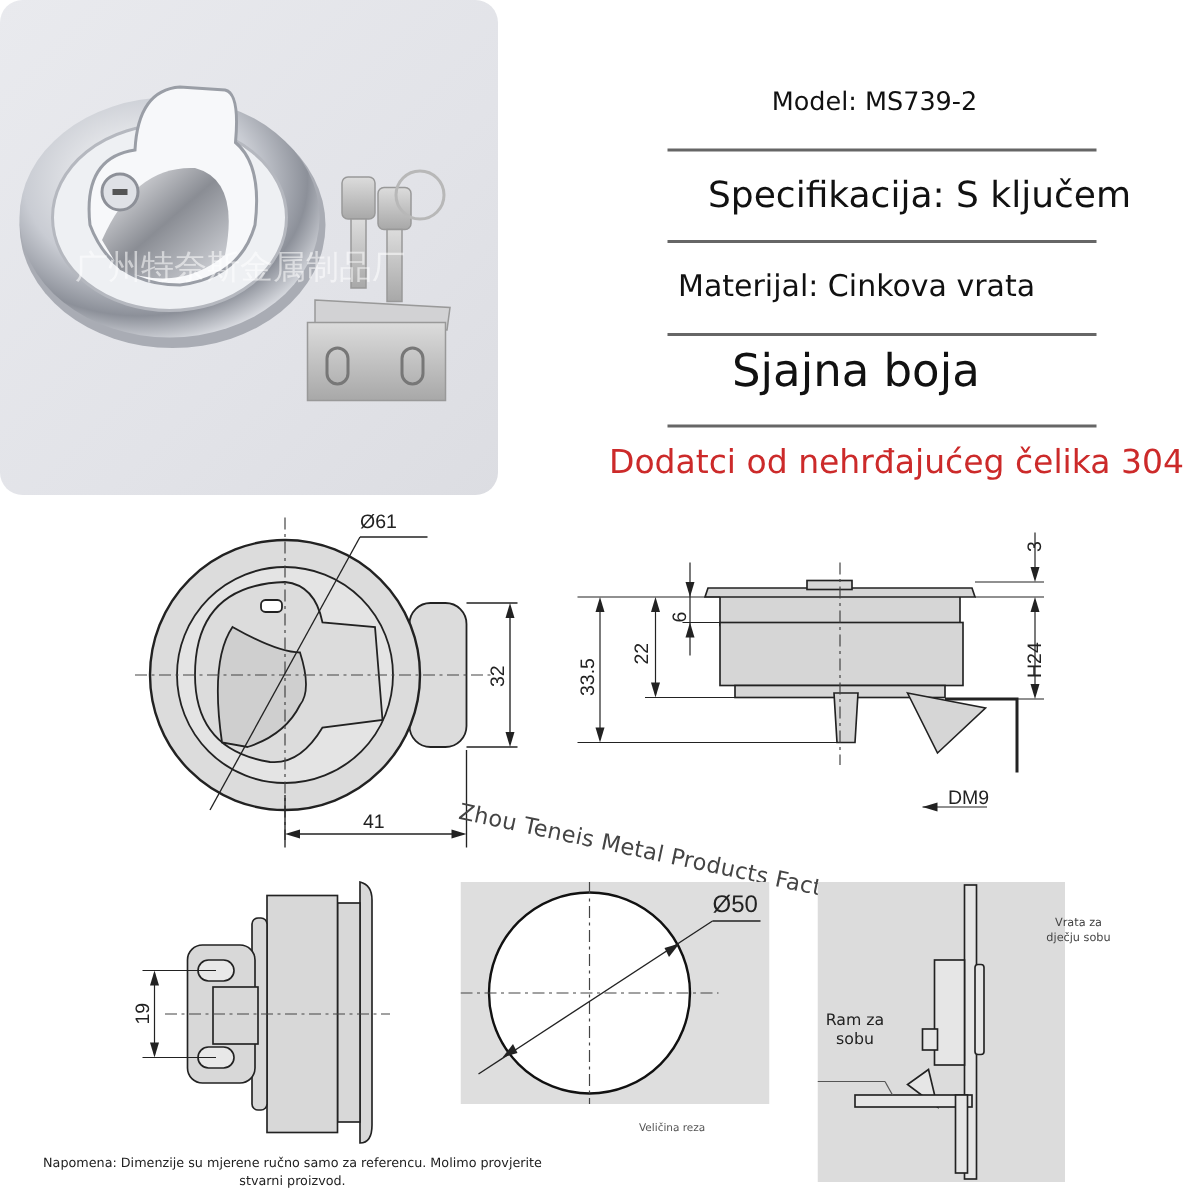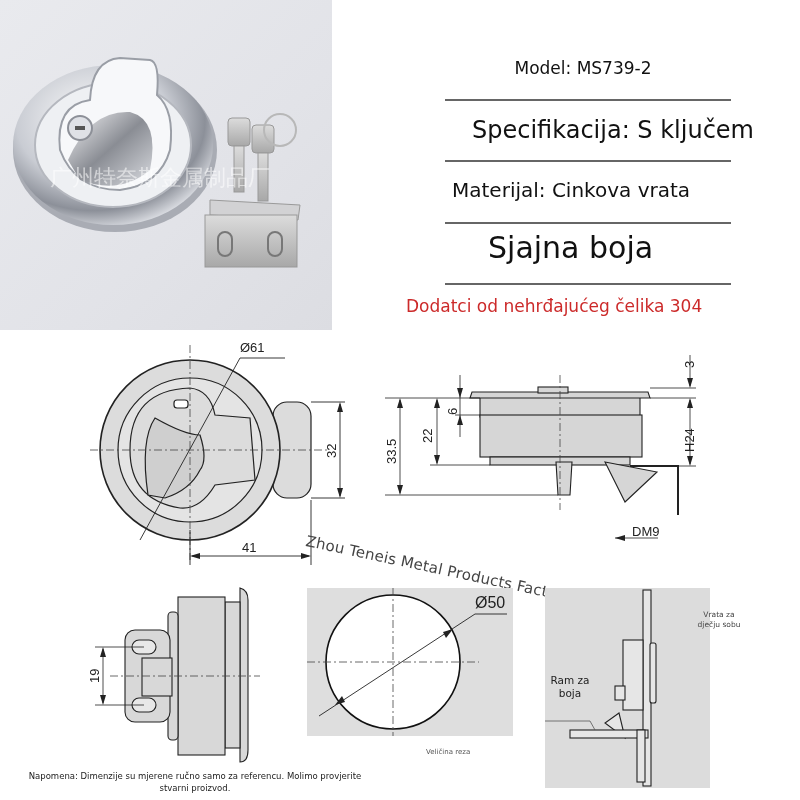--- a/index.html
+++ b/index.html
@@ -1,28 +1,28 @@
 <!DOCTYPE html>
 <html><head>
 <meta charset="utf-8">
 <style>
   * { box-sizing: border-box; margin: 0; padding: 0; }
   html, body { width: 800px; height: 800px; background: #ffffff; overflow: hidden; }
   body { position: relative; font-family: "DejaVu Sans", sans-serif; color: #111; }
 
   .photo { position: absolute; left: 0; top: 0; width: 332px; height: 330px;
-           background: linear-gradient(135deg, #e9eaee 0%, #e2e3e8 60%, #dcdde2 100%); }
+           background: linear-gradient(135deg, #e9eaee 0%, #e2e3e8 60%, #dcdde2 100%); border-radius: 15px; }
 
   .spec { position: absolute; left: 445px; width: 286px; text-align: center; color: #111; }
   .spec-line { position: absolute; left: 445px; width: 286px; height: 2px; background: #666; }
   .spec-model { top: 58px; font-size: 17px; left: 440px; }
   .spec-spec { top: 116px; font-size: 24px; left: 472px; width: 290px; text-align: left; }
   .spec-mat { top: 178px; font-size: 20px; left: 452px; text-align: left; width: 300px; }
   .spec-finish { top: 230px; font-size: 30px; left: 488px; text-align: left; width: 260px; }
-  .spec-red { position: absolute; top: 296px; left: 406px; font-size: 17px; color: #cc2a2a; white-space: nowrap; }
+  .spec-red { position: absolute; top: 296px; left: 406px; font-size: 22px; color: #cc2a2a; white-space: nowrap; }
 
   .drawing { position: absolute; }
   .dim { font-family: "Liberation Sans", sans-serif; font-size: 13px; fill: #222; }
   .note { position: absolute; top: 770px; left: 20px; width: 350px; text-align: center;
           font-size: 8.5px; color: #222; line-height: 12px; }
   .watermark { position: absolute; left: 308px; top: 532px; font-size: 15px; color: #444;
                transform: rotate(12deg); transform-origin: left top; white-space: nowrap;
                font-family: "DejaVu Sans", sans-serif; letter-spacing: 0.2px; }
   .cut-caption { position: absolute; left: 390px; top: 748px; font-size: 7px; color: #555; margin-left: 36px; }
   .inst-label { position: absolute; font-size: 10.5px; color: #222; text-align: center; line-height: 13px; }
@@ -222,15 +222,15 @@
     <path d="M74 125 L60 135 L80 150 Z"></path>
     <rect x="25" y="142" width="78" height="8"></rect>
     <rect x="92" y="142" width="8" height="52"></rect>
   </g>
   <g stroke="#555" stroke-width="0.8">
     <line x1="0" y1="133" x2="45" y2="133"></line>
     <line x1="45" y1="133" x2="50" y2="142"></line>
   </g>
 </svg>
 <div class="inst-label inst-small" style="left:654px;top:610px;width:56px;margin-left:37px;">Vrata za dječju sobu</div>
-<div class="inst-label" style="left:547px;top:674px;width:46px;">Ram za boja</div>
+<div class="inst-label" style="left:547px;top:674px;width:46px;">Ram za sobu</div>
 
 <div class="note">Napomena: Dimenzije su mjerene ručno samo za referencu. Molimo provjerite stvarni proizvod.</div>
 
 </body></html>

